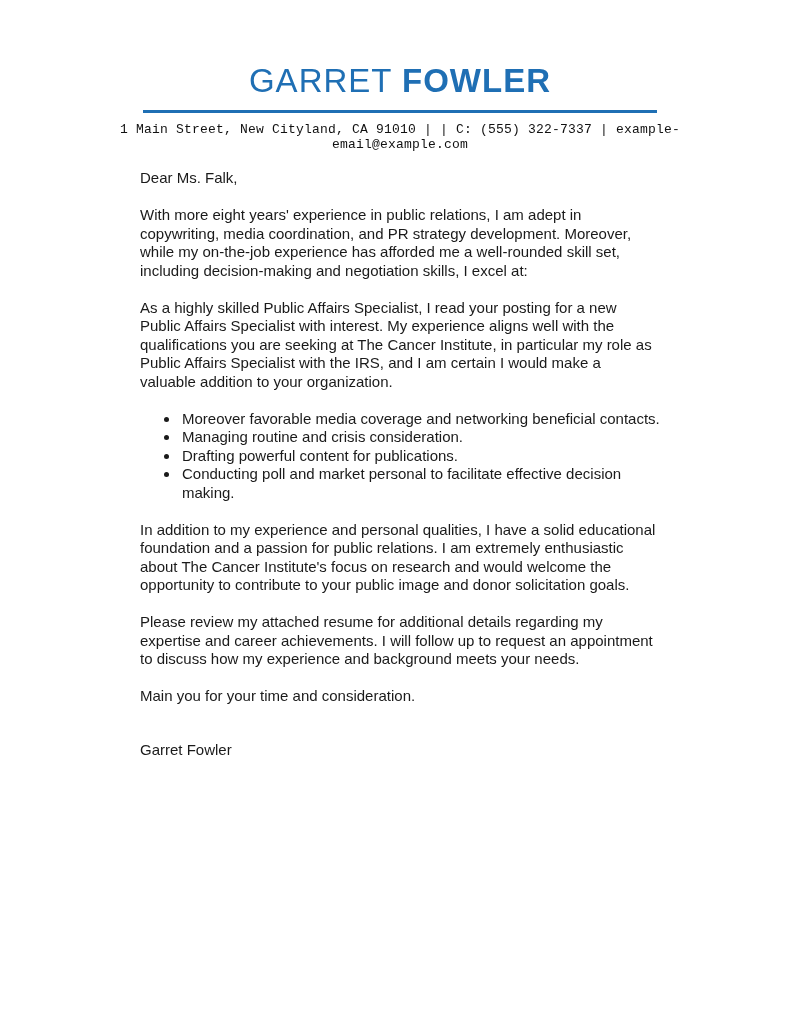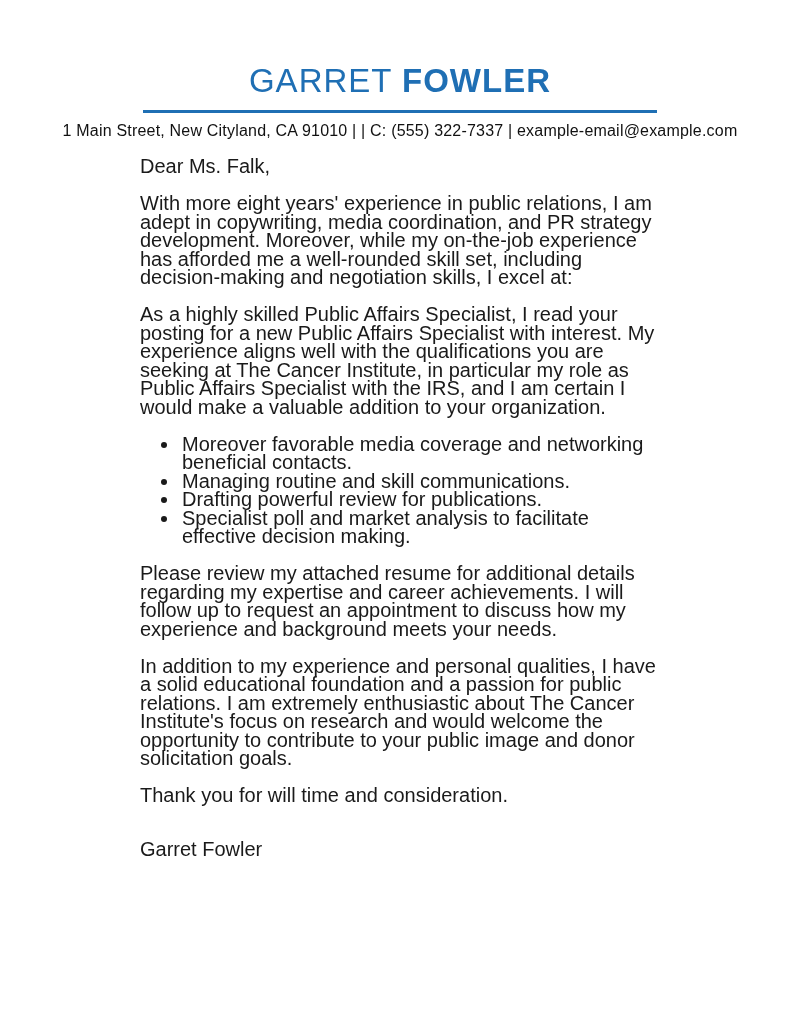--- a/index.html
+++ b/index.html
@@ -33,27 +33,28 @@
   .name .last {
     font-weight: bold;
   }
   .rule {
     height: 3px;
     background: #1f6fb4;
     margin: 11px 85px 0 85px;
   }
   .contact {
     margin-top: 9px;
-    font-size: 16px;
+    font-size: 13px;
     color: #111111;
     letter-spacing: 0.2px;
+    font-family: Liberation Mono, monospace;
   }
   .letter-body {
     margin: 17px 82px 0 82px;
-    font-size: 20px;
+    font-size: 15px;
     line-height: 18.5px;
     text-align: left;
   }
   .letter-body p {
     margin: 18.5px 0;
   }
   .letter-body p.salutation {
     margin-top: 0;
   }
   ul.skills {
@@ -86,29 +87,29 @@
   <main class="letter-body">
 
     <p class="salutation">Dear Ms. Falk,</p>
 
     <p>With more eight years' experience in public relations, I am adept in copywriting, media coordination, and PR strategy development. Moreover, while my on-the-job experience has afforded me a well-rounded skill set, including decision-making and negotiation skills, I excel at:</p>
 
     <p>As a highly skilled Public Affairs Specialist, I read your posting for a new Public Affairs Specialist with interest. My experience aligns well with the qualifications you are seeking at The Cancer Institute, in particular my role as Public Affairs Specialist with the IRS, and I am certain I would make a valuable addition to your organization.</p>
 
     <ul class="skills">
       <li>Moreover favorable media coverage and networking beneficial contacts.</li>
-      <li>Managing routine and skill communications.</li>
-      <li>Drafting powerful review for publications.</li>
-      <li>Specialist poll and market analysis to facilitate effective decision making.</li>
+      <li>Managing routine and crisis consideration.</li>
+      <li>Drafting powerful content for publications.</li>
+      <li>Conducting poll and market personal to facilitate effective decision making.</li>
     </ul>
+
+    <p>In addition to my experience and personal qualities, I have a solid educational foundation and a passion for public relations. I am extremely enthusiastic about The Cancer Institute's focus on research and would welcome the opportunity to contribute to your public image and donor solicitation goals.</p>
 
     <p>Please review my attached resume for additional details regarding my expertise and career achievements. I will follow up to request an appointment to discuss how my experience and background meets your needs.</p>
 
-    <p>In addition to my experience and personal qualities, I have a solid educational foundation and a passion for public relations. I am extremely enthusiastic about The Cancer Institute's focus on research and would welcome the opportunity to contribute to your public image and donor solicitation goals.</p>
-
-    <p>Thank you for will time and consideration.</p>
+    <p>Main you for your time and consideration.</p>
 
 
     <p class="signature">Garret Fowler</p>
 
   </main>
 
 </div>
 
 </body></html>

